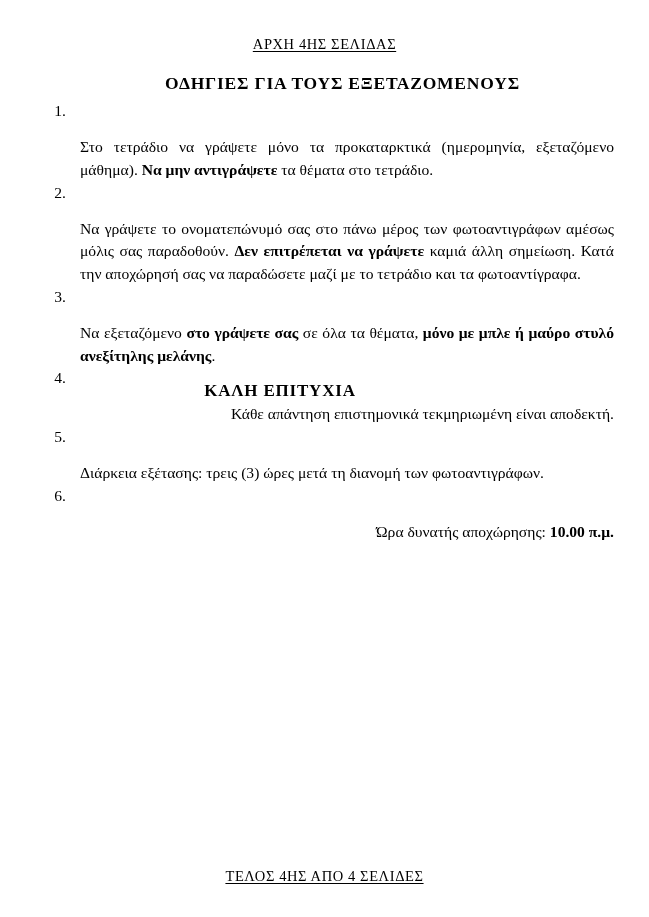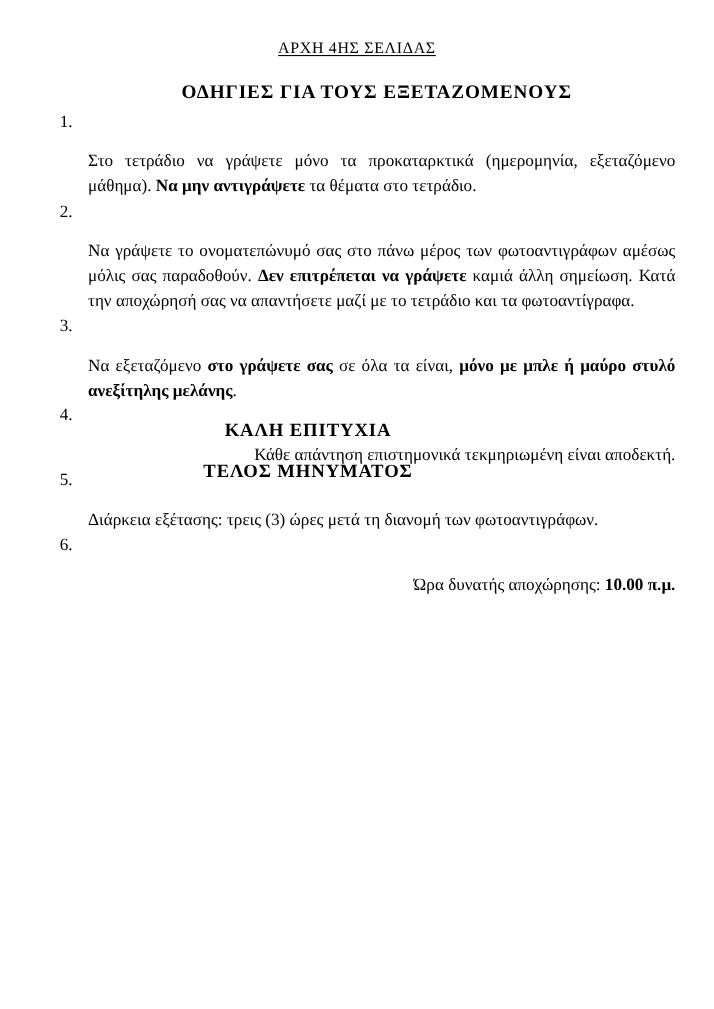--- a/index.html
+++ b/index.html
@@ -128,37 +128,39 @@
 
   <div class="doc-title">ΟΔΗΓΙΕΣ ΓΙΑ ΤΟΥΣ ΕΞΕΤΑΖΟΜΕΝΟΥΣ</div>
 
   <div class="instructions" id="instructions-list">
       <div class="instr-item">
         <div class="instr-num">1.</div>
         <div class="instr-text"><span>Στο τετράδιο να γράψετε μόνο τα προκαταρκτικά (ημερομηνία, εξεταζόμενο μάθημα). </span><b>Να μην αντιγράψετε</b><span> τα θέματα στο τετράδιο.</span></div>
       </div>
       <div class="instr-item">
         <div class="instr-num">2.</div>
-        <div class="instr-text"><span>Να γράψετε το ονοματεπώνυμό σας στο πάνω μέρος των φωτοαντιγράφων αμέσως μόλις σας παραδοθούν. </span><b>Δεν επιτρέπεται να γράψετε</b><span> καμιά άλλη σημείωση. Κατά την αποχώρησή σας να απαντήσετε μαζί με το τετράδιο και τα φωτοαντίγραφα.</span></div>
+        <div class="instr-text"><span>Να γράψετε το ονοματεπώνυμό σας στο πάνω μέρος των φωτοαντιγράφων αμέσως μόλις σας παραδοθούν. </span><b>Δεν επιτρέπεται να γράψετε</b><span> καμιά άλλη σημείωση. Κατά την αποχώρησή σας να παραδώσετε μαζί με το τετράδιο και τα φωτοαντίγραφα.</span></div>
       </div>
       <div class="instr-item">
         <div class="instr-num">3.</div>
-        <div class="instr-text"><span>Να εξεταζόμενο </span><b>στο γράψετε σας</b><span> σε όλα τα είναι, </span><b>μόνο με μπλε ή μαύρο στυλό ανεξίτηλης μελάνης</b><span>.</span></div>
+        <div class="instr-text"><span>Να εξεταζόμενο </span><b>στο γράψετε σας</b><span> σε όλα τα θέματα, </span><b>μόνο με μπλε ή μαύρο στυλό ανεξίτηλης μελάνης</b><span>.</span></div>
       </div>
       <div class="instr-item">
         <div class="instr-num">4.</div>
         <div class="instr-text nojustify"><span>Κάθε απάντηση επιστημονικά τεκμηριωμένη είναι αποδεκτή.</span></div>
       </div>
       <div class="instr-item">
         <div class="instr-num">5.</div>
         <div class="instr-text"><span>Διάρκεια εξέτασης: τρεις (3) ώρες μετά τη διανομή των φωτοαντιγράφων.</span></div>
       </div>
       <div class="instr-item">
         <div class="instr-num">6.</div>
         <div class="instr-text nojustify"><span>Ώρα δυνατής αποχώρησης: </span><b>10.00 π.μ.</b></div>
       </div>
     </div>
 
   <div class="closing closing-1">ΚΑΛΗ ΕΠΙΤΥΧΙΑ</div>
-  <div class="closing closing-2">ΤΕΛΟΣ ΜΗΝΥΜΑΤΟΣ</div>
 
+  <div class="page-footer">
+    <span class="rule-text">ΤΕΛΟΣ 4ΗΣ ΑΠΟ 4 ΣΕΛΙΔΕΣ</span>
+  </div>
 
 </div>
 
 </body></html>

